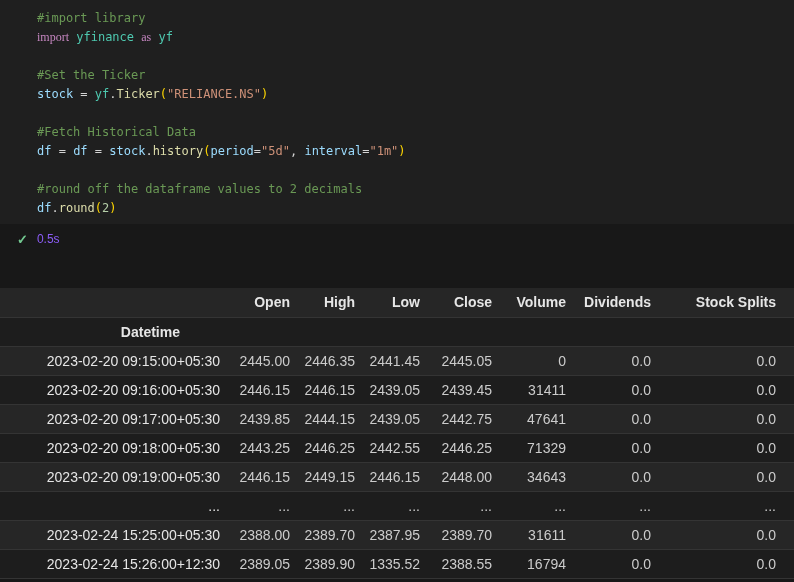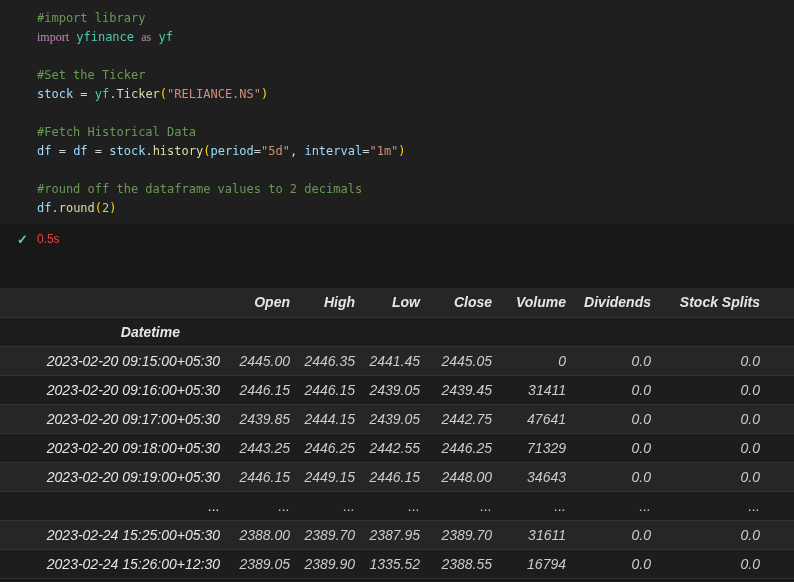--- a/index.html
+++ b/index.html
@@ -33,42 +33,41 @@
   .tok-paren    { color: var(--c-paren); }
   .tok-plain    { color: #d4d4d4; }
   
   .exec-bar {
     height: 30px;
     display: flex; align-items: center;
     padding-left: 17px;
     background: #181818;
   }
   .check-icon { color: var(--c-check); font-size: 13px; font-weight: bold; }
-  .exec-time  { color: #ef4444; font-size: 12px; margin-left: 9px; }
+  .exec-time  { color: #8b5cf6; font-size: 12px; margin-left: 9px; }
   
   .output { margin-top: 34px; }
   table {
     width: 794px;
     border-collapse: collapse;
     table-layout: fixed;
     font-size: 14px;
     color: #cccccc;
-    font-style: italic;
   }
   th, td {
     height: 29px;
     text-align: right;
     padding-right: 10px;
     white-space: nowrap;
     overflow: hidden;
     font-weight: normal;
     border-bottom: 1px solid #343434;
   }
   th { color: #e6e6e6; font-weight: bold; }
-  td:last-child, th:last-child { padding-right: 34px; }
+  td:last-child, th:last-child { padding-right: 18px; }
   thead tr.cols-row { background: #262626; }
   thead tr.index-row { background: #1d1d1d; }
   thead tr.index-row th:first-child { padding-right: 50px; }
   tbody tr:nth-child(odd)  { background: #262626; }
   tbody tr:nth-child(even) { background: #1d1d1d; }
 </style>
 </head>
 <body>
 
 <div class="notebook">

